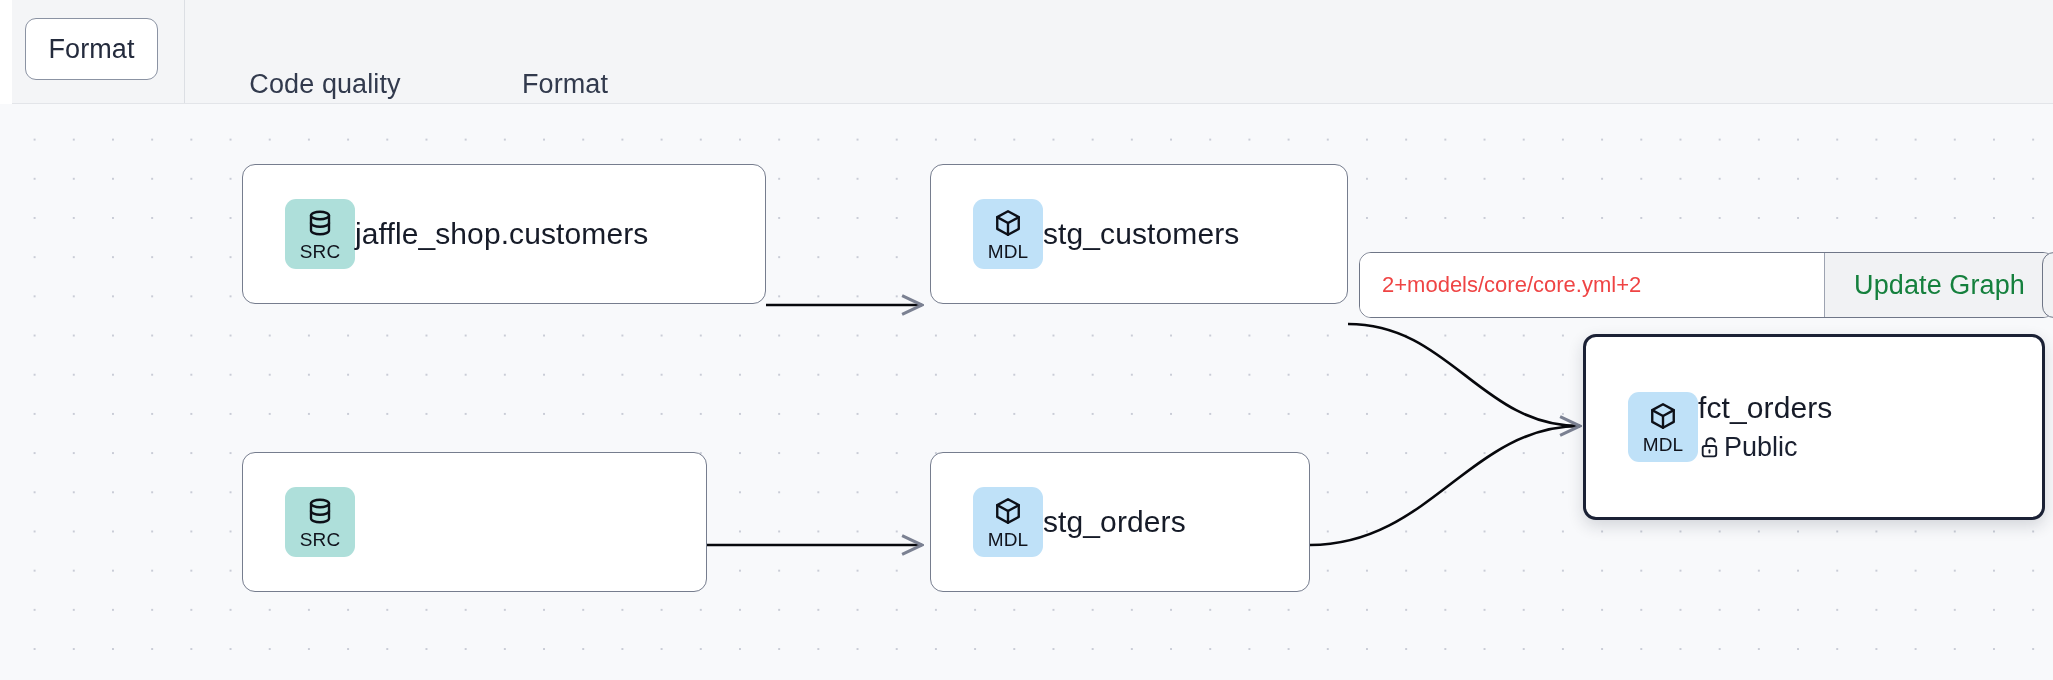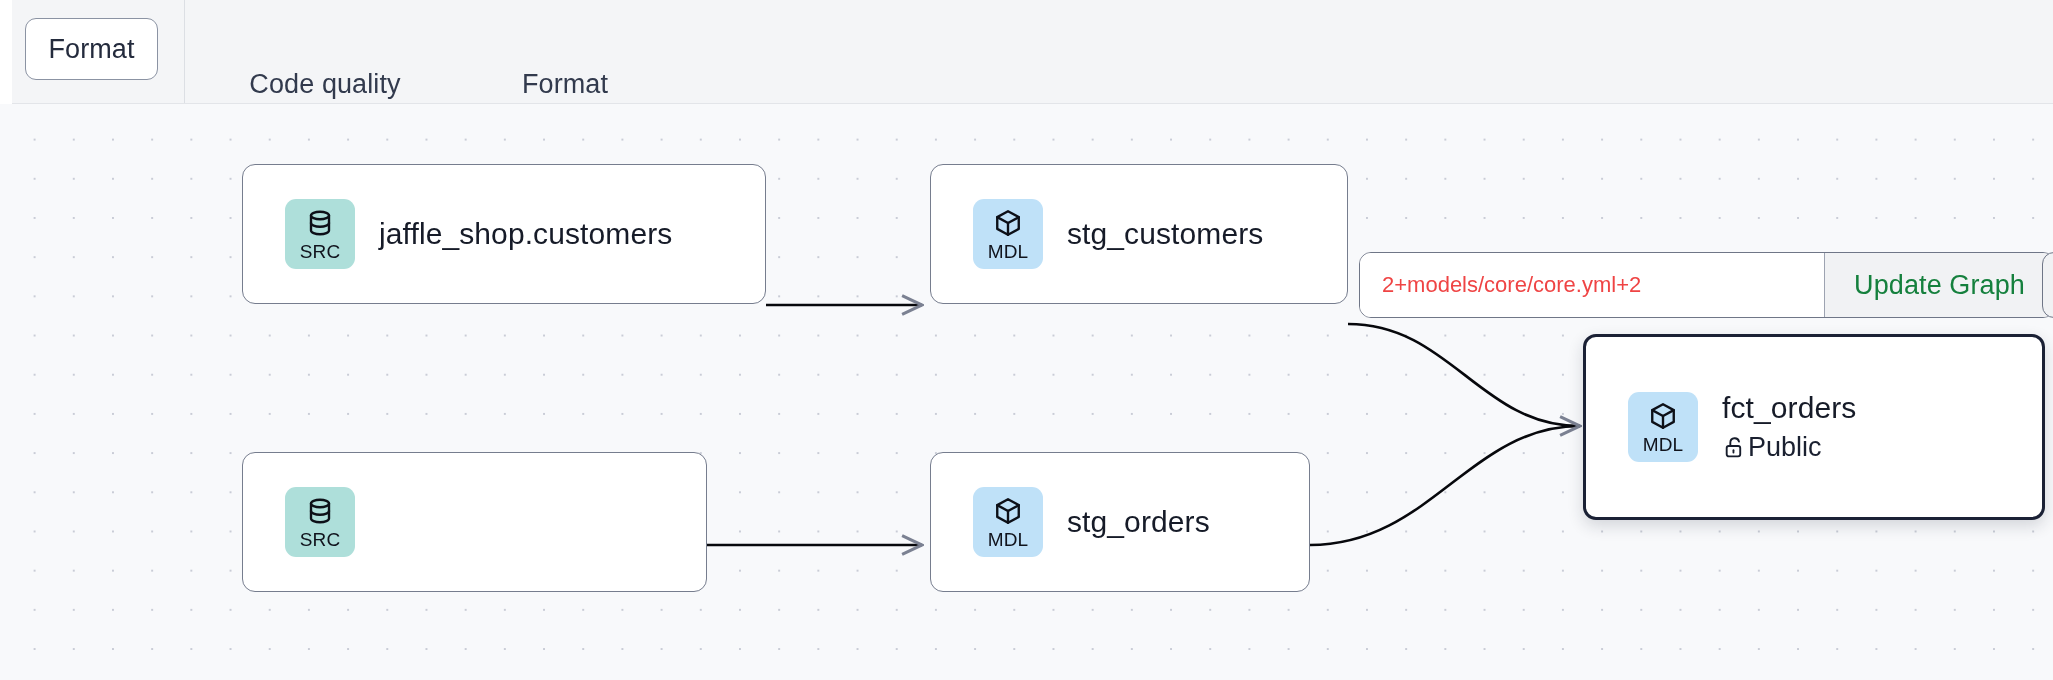--- a/index.html
+++ b/index.html
@@ -142,21 +142,20 @@
   .node-badge svg { display: block; }
   .badge-text {
     font-size: 19px;
     color: #10131c;
     line-height: 1;
     margin-top: 4px;
     letter-spacing: .2px;
     font-family: "Liberation Sans", sans-serif;
   }
   .node-text {
-    margin-left: 24px;
     display: flex;
     flex-direction: column;
     justify-content: center;
   }
   .node-title {
     font-size: 30px;
     color: #161b28;
     line-height: 1.15;
     white-space: nowrap;
     letter-spacing: .1px;

